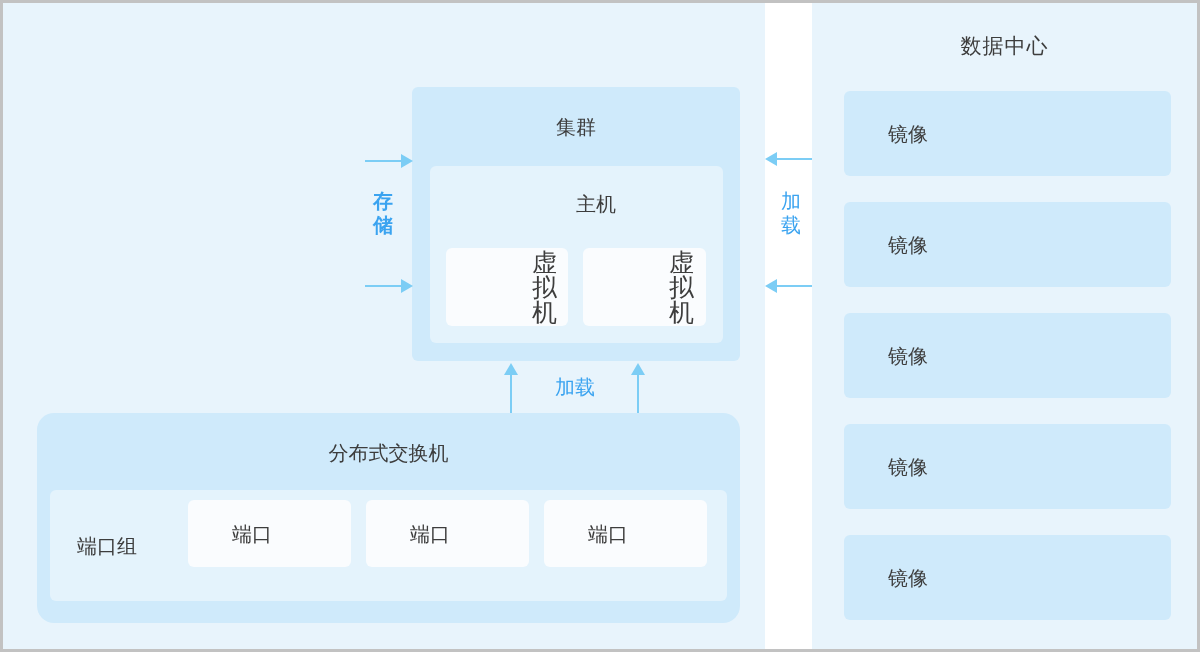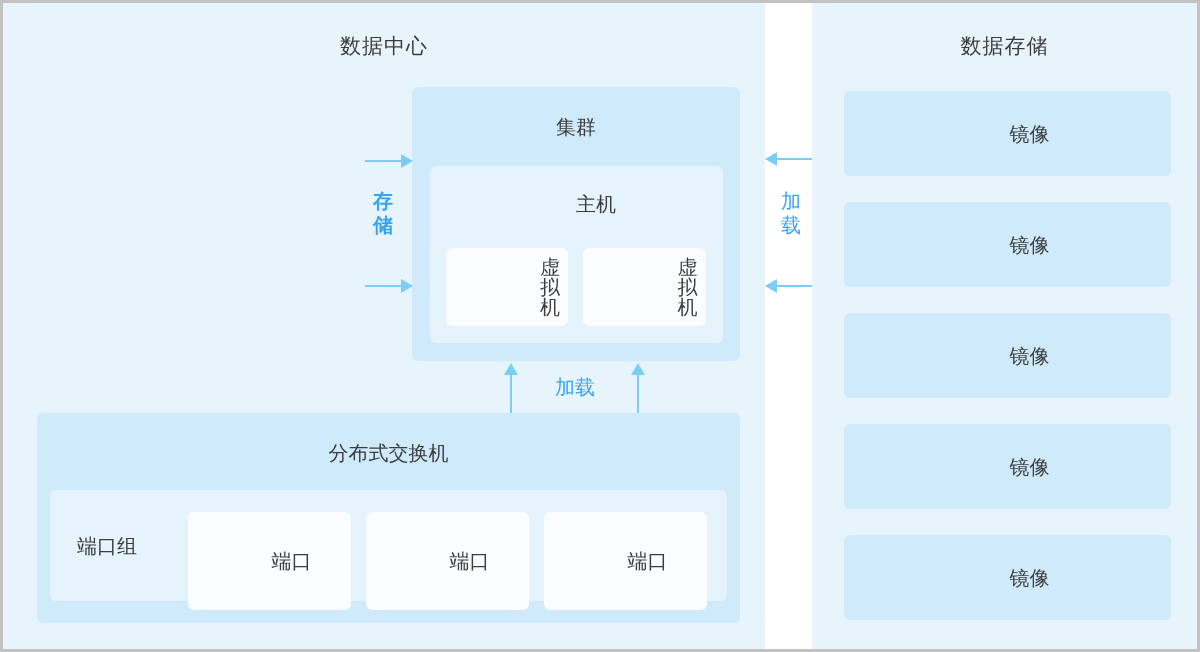--- a/index.html
+++ b/index.html
@@ -58,21 +58,20 @@
     border-radius: 6px;
   }
   .box-medium { background: #cfeafb; }
   .box-light  { background: #e4f3fc; }
   .box-white  { background: #fafcfe; }
 
   .box-label-center {
     position: absolute;
     left: 0; right: 0; top: 50%;
     transform: translateY(-50%);
-    text-align: center;
     font-size: 20px;
     color: #3d3d3d;
     line-height: 1;
     margin-left: 44px;
   }
   .box-label-top {
     position: absolute;
     left: 0; right: 0;
     text-align: center;
     font-size: 20px;
@@ -88,43 +87,43 @@
   #box-cluster {
     left: 409px; top: 84px; width: 328px; height: 274px;
   }
   #box-cluster > .box-label-top { top: 30px; }
   #box-host {
     left: 18px; top: 79px; width: 293px; height: 177px;
   }
   #box-host > .box-label-top { top: 28px; padding-left: 39px; }
   #vm-1 { left: 16px; top: 82px; width: 122px; height: 78px; }
   #vm-2 { left: 153px; top: 82px; width: 123px; height: 78px; }
-  #vm-1 .box-label-center, #vm-2 .box-label-center { font-size: 20px; padding-left: 42px; }
+  #vm-1 .box-label-center, #vm-2 .box-label-center { font-size: 25px; padding-left: 42px; }
 
   
   #box-switch {
-    left: 34px; top: 410px; width: 703px; height: 210px;
+    left: 34px; top: 410px; width: 703px; height: 210px; border-radius: 17px;
   }
   #box-switch > .box-label-top { top: 30px; }
   #box-portgroup {
     left: 13px; top: 77px; width: 677px; height: 111px;
   }
   #portgroup-label {
     position: absolute;
     left: 27px; top: 50%;
     transform: translateY(-50%);
     font-size: 20px;
     color: #3d3d3d;
     line-height: 1;
   }
   .port {
     position: absolute;
-    top: 22px;
+    top: 10px;
     width: 163px;
-    height: 98px;
+    height: 67px;
   }
   #port-1 { left: 138px; }
   #port-2 { left: 316px; }
   #port-3 { left: 494px; }
 
   
   .image-box {
     position: absolute;
     left: 32px;
     width: 327px;
@@ -213,21 +212,20 @@
   #arrow-image-bot { left: 762px; top: 275px; width: 52px; height: 16px; }
   #arrow-image-bot .arrow-line-h { right: 0; width: 42px; }
   #label-image-load { left: 775px; top: 186px; }
 </style>
 </head>
 <body>
 
 <div id="diagram">
 
   <div class="panel" id="panel-datacenter">
-    <div class="panel-title">数据中心</div>
 
 
     <div class="box box-medium" id="box-cluster">
       <div class="box-label-top">集群</div>
 
       <div class="box box-light" id="box-host">
         <div class="box-label-top">主机</div>
 
         <div class="box box-white" id="vm-1">
           <div class="box-label-center">虚拟机</div>
@@ -281,21 +279,21 @@
     <div class="arrow-line-h"></div>
     <div class="arrow-head-left"></div>
   </div>
   <div class="arrow-h" id="arrow-image-bot">
     <div class="arrow-line-h"></div>
     <div class="arrow-head-left"></div>
   </div>
   <div class="arrow-label arrow-label-vertical" id="label-image-load">加载</div>
 
   <div class="panel" id="panel-imagestore">
-    <div class="panel-title">数据存储</div>
+    <div class="panel-title">数据中心</div>
 
     <div class="box box-medium image-box" style="top:88px;">
       <div class="box-label-center">镜像</div>
     </div>
     <div class="box box-medium image-box" style="top:199px;">
       <div class="box-label-center">镜像</div>
     </div>
     <div class="box box-medium image-box" style="top:310px;">
       <div class="box-label-center">镜像</div>
     </div>

